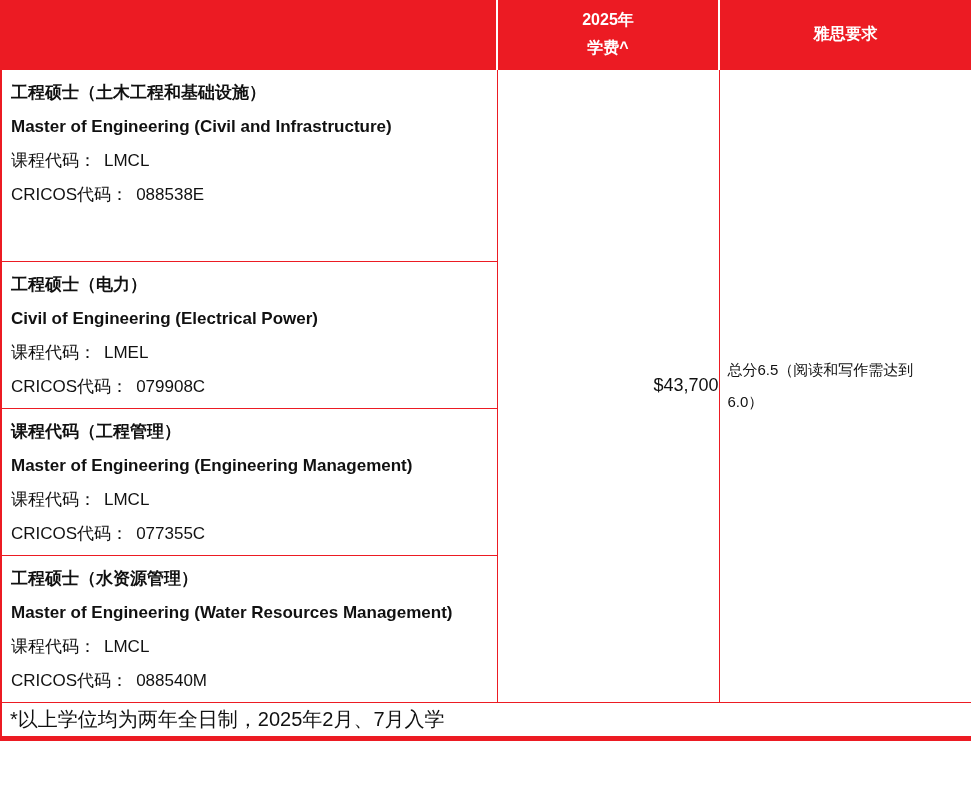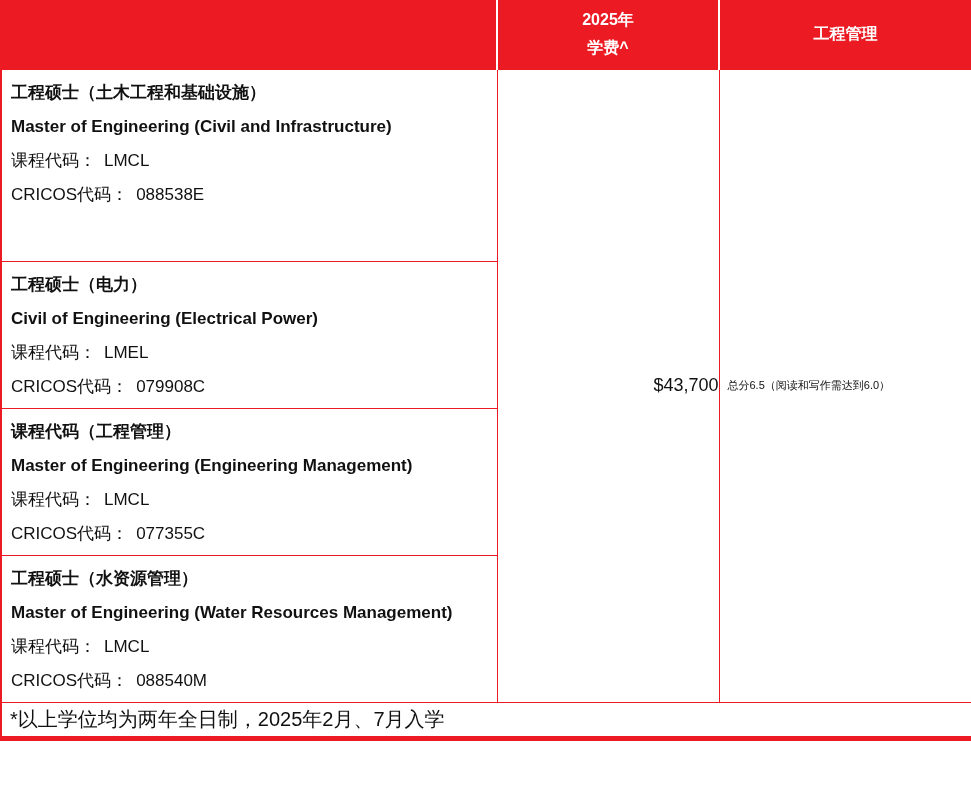--- a/index.html
+++ b/index.html
@@ -50,22 +50,22 @@
   tr.r1 td.course { height: 192px; }
 
   td.fee {
     text-align: right;
     vertical-align: middle;
     font-size: 18px;
   }
   td.ielts {
     vertical-align: middle;
     padding: 0 30px 0 8px;
-    line-height: 39px;
-    font-size: 11px;
+    line-height: 32px;
+    font-size: 15px;
   }
   tr.footer td {
     height: 32px;
     vertical-align: middle;
     padding: 3px 8px;
     font-size: 20px;
   }
 </style>
 </head>
 <body>
@@ -77,21 +77,21 @@
       <col class="c3">
     </colgroup>
   <thead>
     <tr>
       <th></th>
       <th class="sep">
         <div class="hline">2025年</div>
         <div class="hline">学费^</div>
       </th>
       <th class="sep">
-        <div class="hline">工程管理</div>
+        <div class="hline">雅思要求</div>
       </th>
     </tr>
   </thead>
   <tbody>
     <tr class="r1">
       <td class="course">
         <div class="line t-zh">工程硕士（土木工程和基础设施）</div>
         <div class="line t-en">Master of Engineering (Civil and Infrastructure)</div>
         <div class="line"><span>课程代码：</span><span class="code-val">LMCL</span></div>
         <div class="line"><span>CRICOS代码：</span><span class="code-val">088538E</span></div>

